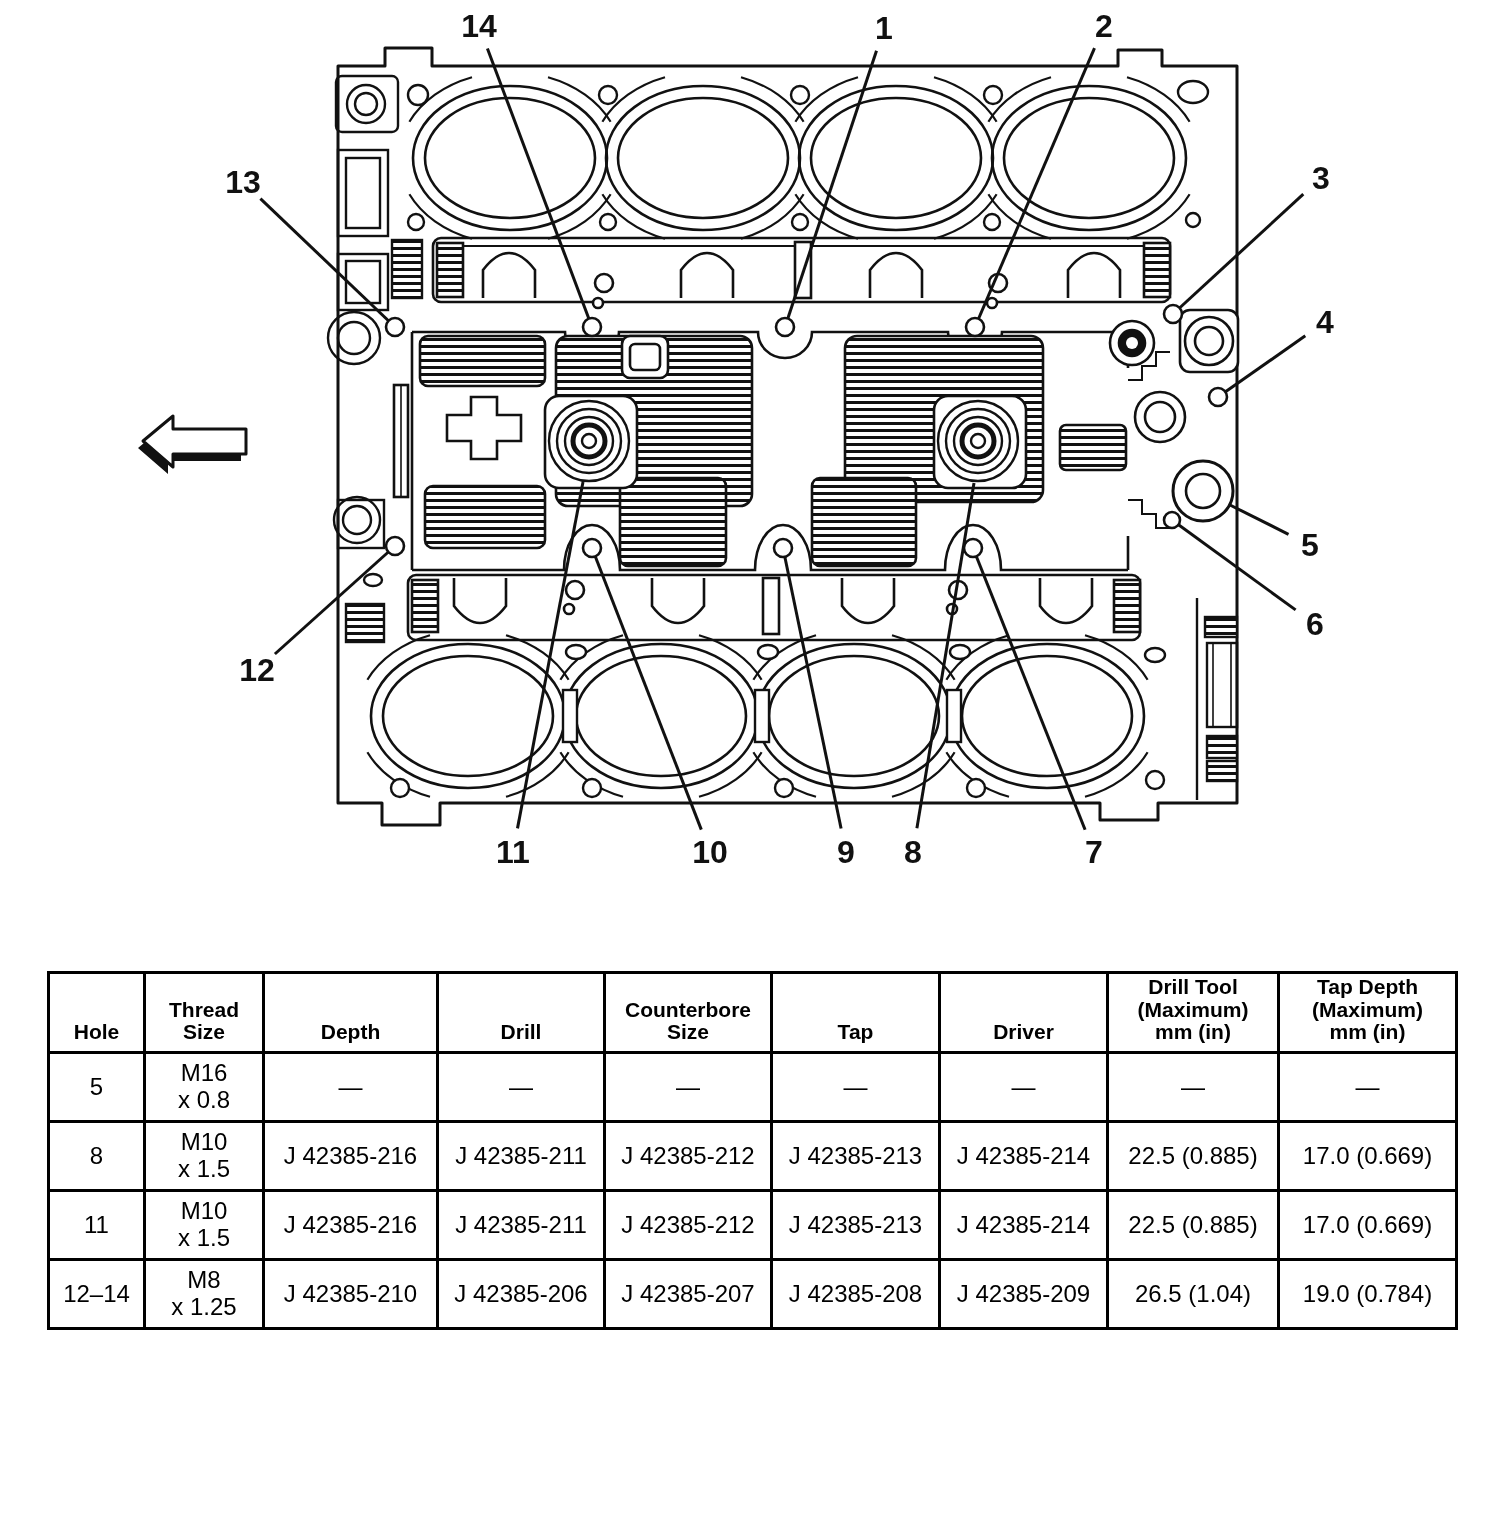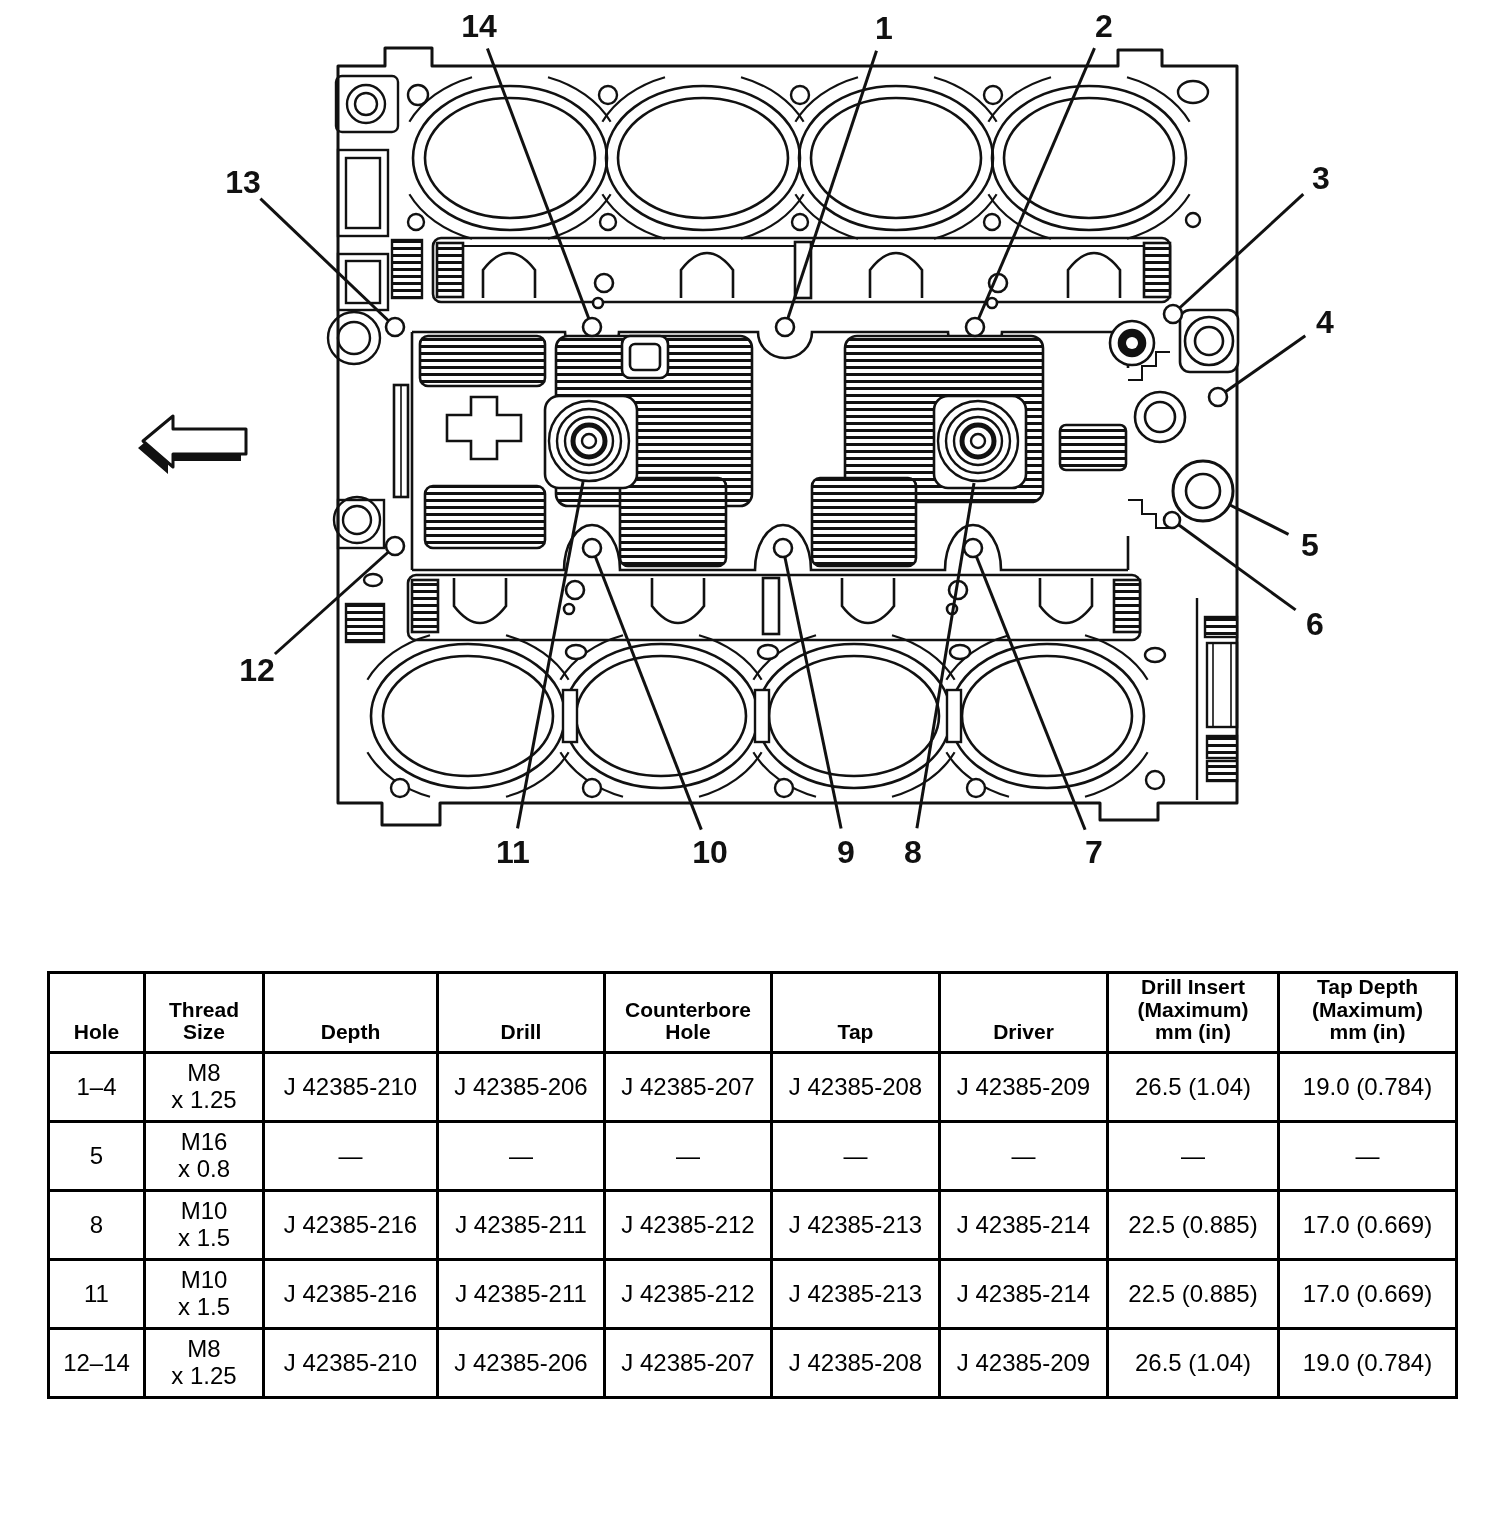--- a/index.html
+++ b/index.html
@@ -325,44 +325,32 @@
         <col class="c8">
     </colgroup>
     <thead>
         <tr>
           <th>Hole</th>
           <th>Thread
 Size</th>
           <th>Depth</th>
           <th>Drill</th>
           <th>Counterbore
-Hole</th>
+Size</th>
           <th>Tap</th>
           <th>Driver</th>
-          <th>Drill Insert
+          <th>Drill Tool
 (Maximum)
 mm (in)</th>
           <th>Tap Depth
 (Maximum)
 mm (in)</th>
         </tr>
       </thead>
     <tbody>
-        <tr>
-          <td>1–4</td>
-          <td>M8
-x 1.25</td>
-          <td>J 42385-210</td>
-          <td>J 42385-206</td>
-          <td>J 42385-207</td>
-          <td>J 42385-208</td>
-          <td>J 42385-209</td>
-          <td>26.5 (1.04)</td>
-          <td>19.0 (0.784)</td>
-        </tr>
         <tr>
           <td>5</td>
           <td>M16
 x 0.8</td>
           <td>—</td>
           <td>—</td>
           <td>—</td>
           <td>—</td>
           <td>—</td>
           <td>—</td>

